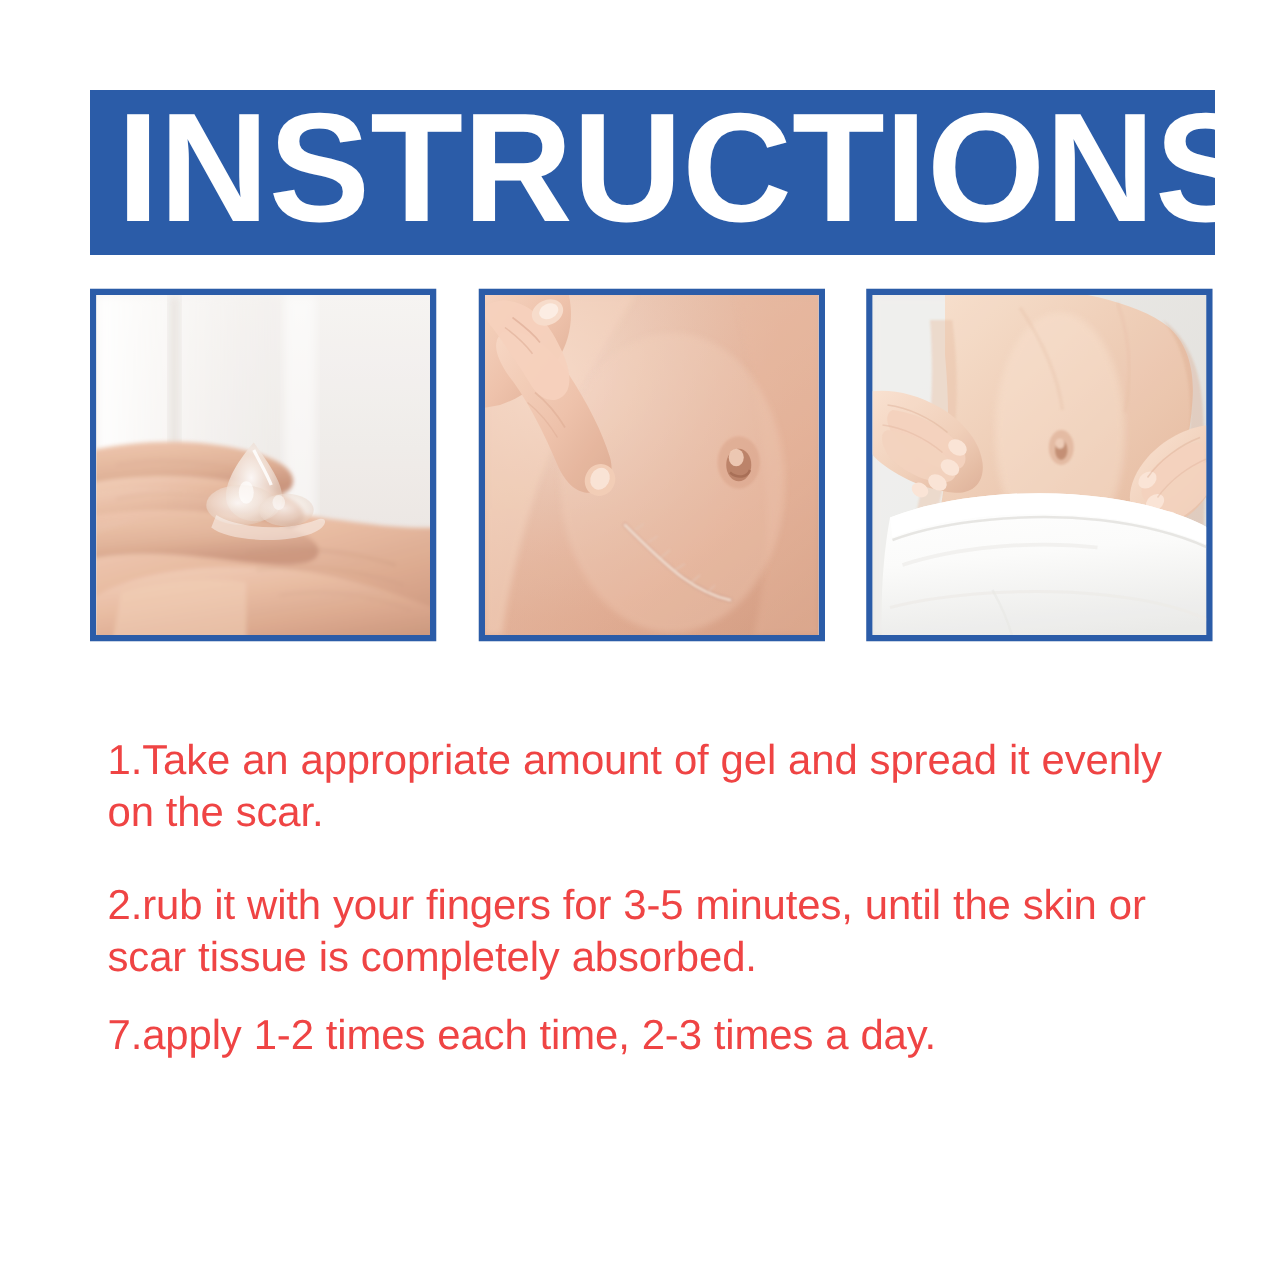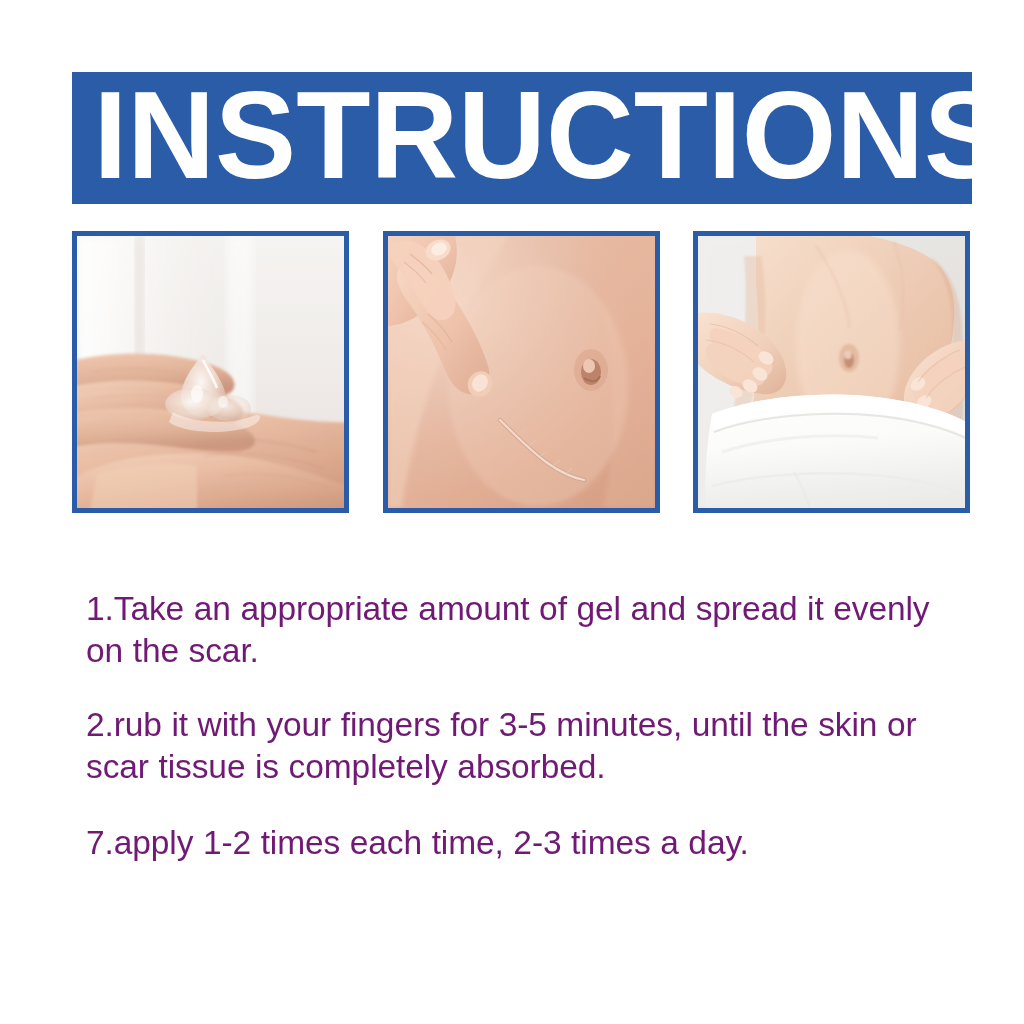--- a/index.html
+++ b/index.html
@@ -71,30 +71,30 @@
   .photo-svg { display: block; width: 100%; height: 100%; }
 
   
   .instructions-block {
     position: absolute;
     left: 86px;
     top: 588px;
     width: 886px;
   }
   .instruction-line {
-    color: #701a75;
+    color: #ef4444;
     font-size: 33.5px;
     line-height: 42px;
     font-weight: normal;
     letter-spacing: -0.1px;
     margin: 0 0 32px 0;
     word-spacing: 0.4px;
   }
   .instruction-line:last-child { margin-bottom: 0; }
-  .step-2 { margin-bottom: 34px; }
+  .step-2 { margin-bottom: 20px; }
 </style>
 </head>
 <body>
 
 <div class="header-banner">
   <div class="header-title">INSTRUCTIONS</div>
 </div>
 
 <div class="image-strip">
 

